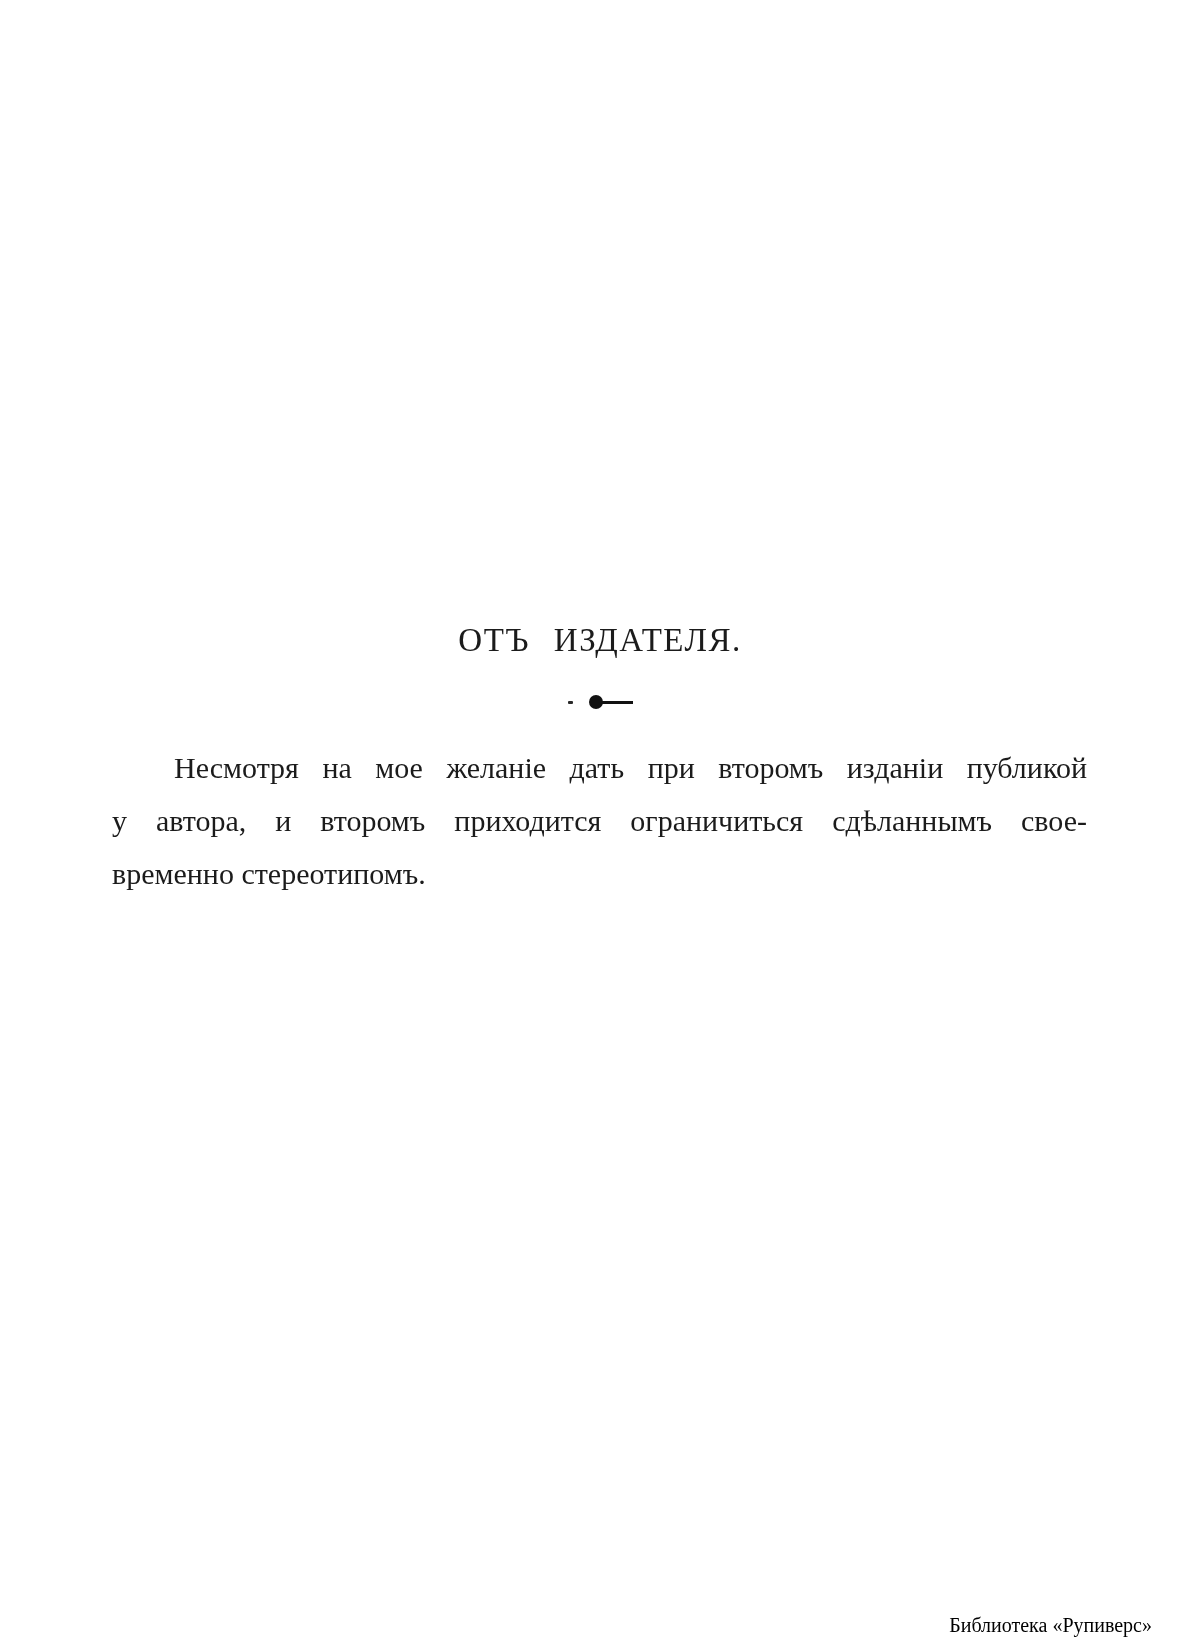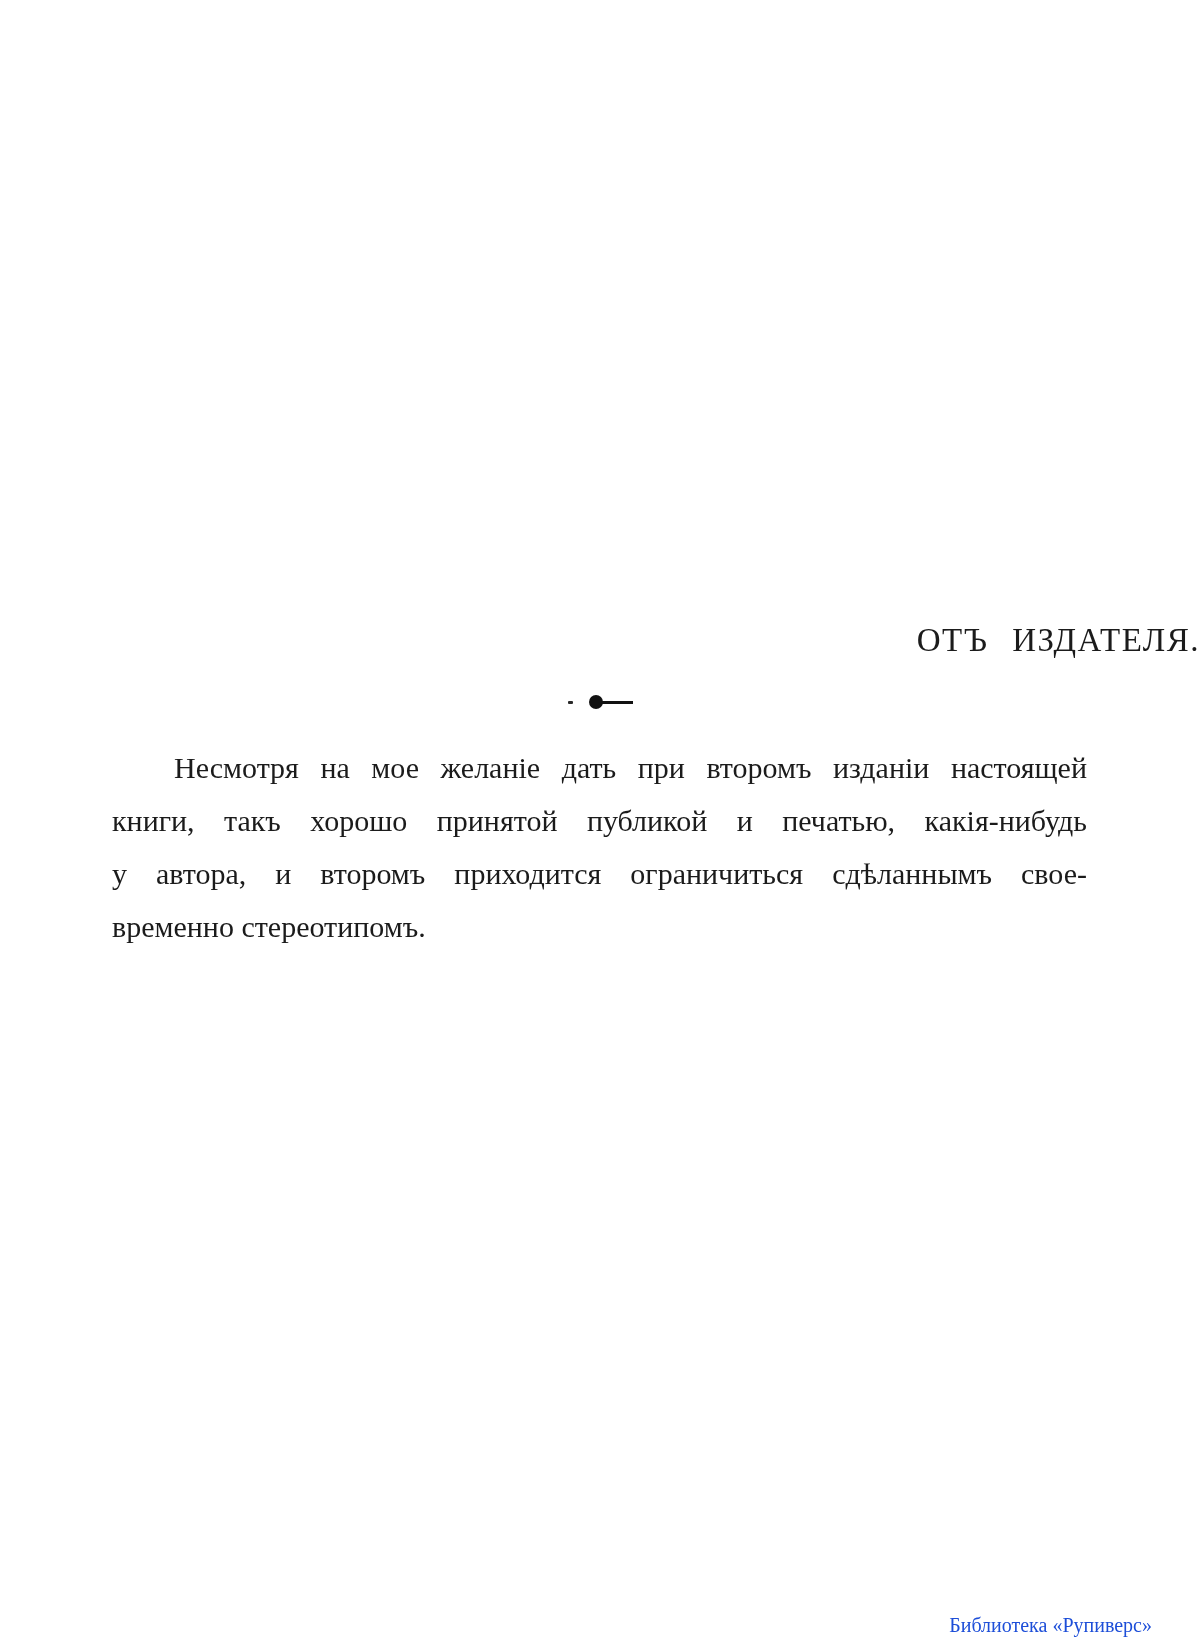--- a/index.html
+++ b/index.html
@@ -13,21 +13,21 @@
     height: 1649px;
     background: #ffffff;
     overflow: hidden;
     font-family: "Liberation Serif", "DejaVu Serif", serif;
   }
   .heading {
     position: absolute;
     top: 621px;
     left: 0;
     width: 100%;
-    text-align: right;
+    text-align: center;
     font-size: 33px;
     line-height: 38px;
     letter-spacing: 1.5px;
     word-spacing: 14px;
     color: #1b1b1b;
   }
   .divider {
     position: absolute;
     top: 693px;
     left: 0;
@@ -76,38 +76,37 @@
   .pline.last {
     text-align: center;
     text-align-last: left;
   }
   .watermark {
     position: absolute;
     top: 1613px;
     right: 48px;
     font-size: 20px;
     line-height: 24px;
-    color: #1d4ed8;
+    color: #000000;
   }
 </style>
 </head>
 <body>
 
 <div class="page">
 
   <div class="heading">ОТЪ ИЗДАТЕЛЯ.</div>
 
   <div class="divider">
     <span class="tick"></span>
     <span class="ball"></span>
     <span class="rule"></span>
   </div>
 
   <div class="paragraph">
-    <div class="pline first">Несмотря на мое желаніе дать при второмъ изданіи настоящей</div>
-    <div class="pline">книги, такъ хорошо принятой публикой и печатью, какія-нибудь</div>
+    <div class="pline first">Несмотря на мое желаніе дать при второмъ изданіи публикой</div>
     <div class="pline">у автора, и второмъ приходится ограничиться сдѣланнымъ свое-</div>
     <div class="pline last">временно стереотипомъ.</div>
   </div>
 
   <div class="watermark">Библиотека «Рупиверс»</div>
 
 </div>
 
 </body></html>

